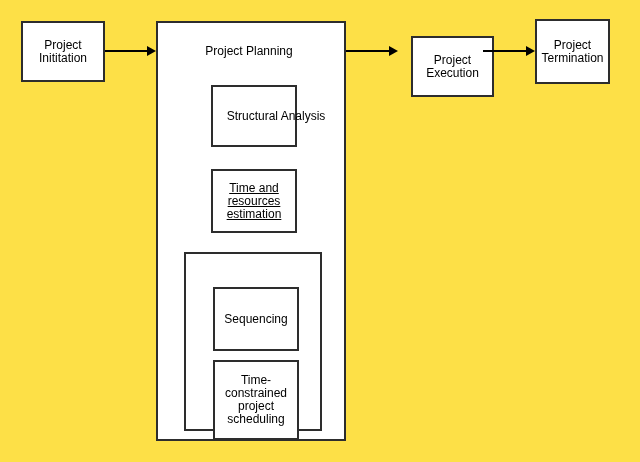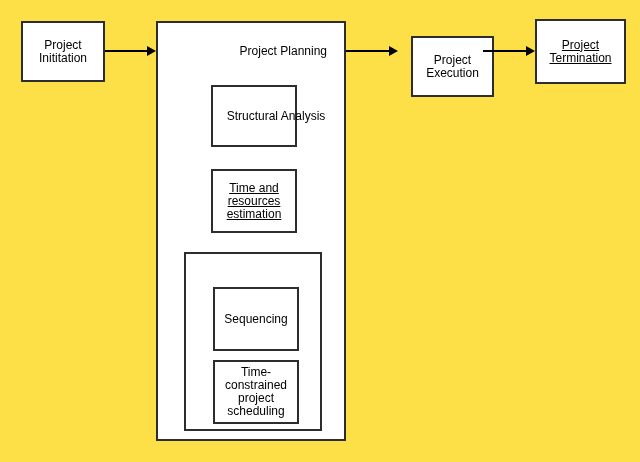--- a/index.html
+++ b/index.html
@@ -32,39 +32,39 @@
     display: block;
     text-align: center;
   }
   
   .node.container {
     display: block;
   }
   .node.container > .label {
     position: absolute;
     left: 0;
-    right: 17px;
-    text-align: right;
+    right: 4px;
+    text-align: center;
   }
 
   
   #n-initiation      { left: 21px;  top: 21px;  width: 84px;  height: 61px; }
   #n-planning        { left: 156px; top: 21px;  width: 190px; height: 420px; }
   #n-planning > .label { top: 22px; }
   #n-structural      { left: 209px; top: 83px;  width: 86px;  height: 62px; }
   #n-structural .label { white-space: nowrap; padding-left: 44px; }
   #n-time-resources  { left: 209px; top: 167px; width: 86px;  height: 64px; }
   #n-time-resources .label { max-width: 60px; margin: 0 auto; text-decoration: underline; }
   #n-resource-loading { left: 182px; top: 250px; width: 138px; height: 179px; }
   #n-resource-loading > .label { top: 10px; }
   #n-sequencing      { left: 209px; top: 283px; width: 86px;  height: 64px; }
-  #n-time-constrained { left: 209px; top: 356px; width: 86px; height: 64px; }
+  #n-time-constrained { left: 209px; top: 356px; width: 86px; height: 80px; }
   #n-time-constrained .label { max-width: 84px; margin: 0 auto; }
   #n-execution       { left: 398px; top: 36px;  width: 83px;  height: 61px; margin-left: 13px; }
-  #n-termination     { left: 535px; top: 19px;  width: 91px;  height: 65px; text-decoration: underline; }
+  #n-termination     { left: 535px; top: 19px;  width: 75px;  height: 65px; }
   #n-termination .label { max-width: 70px; margin: 0 auto; }
 
   
   .arrow {
     position: absolute;
     height: 10px;
     top: 46px;
     display: flex;
     align-items: center;
   }

